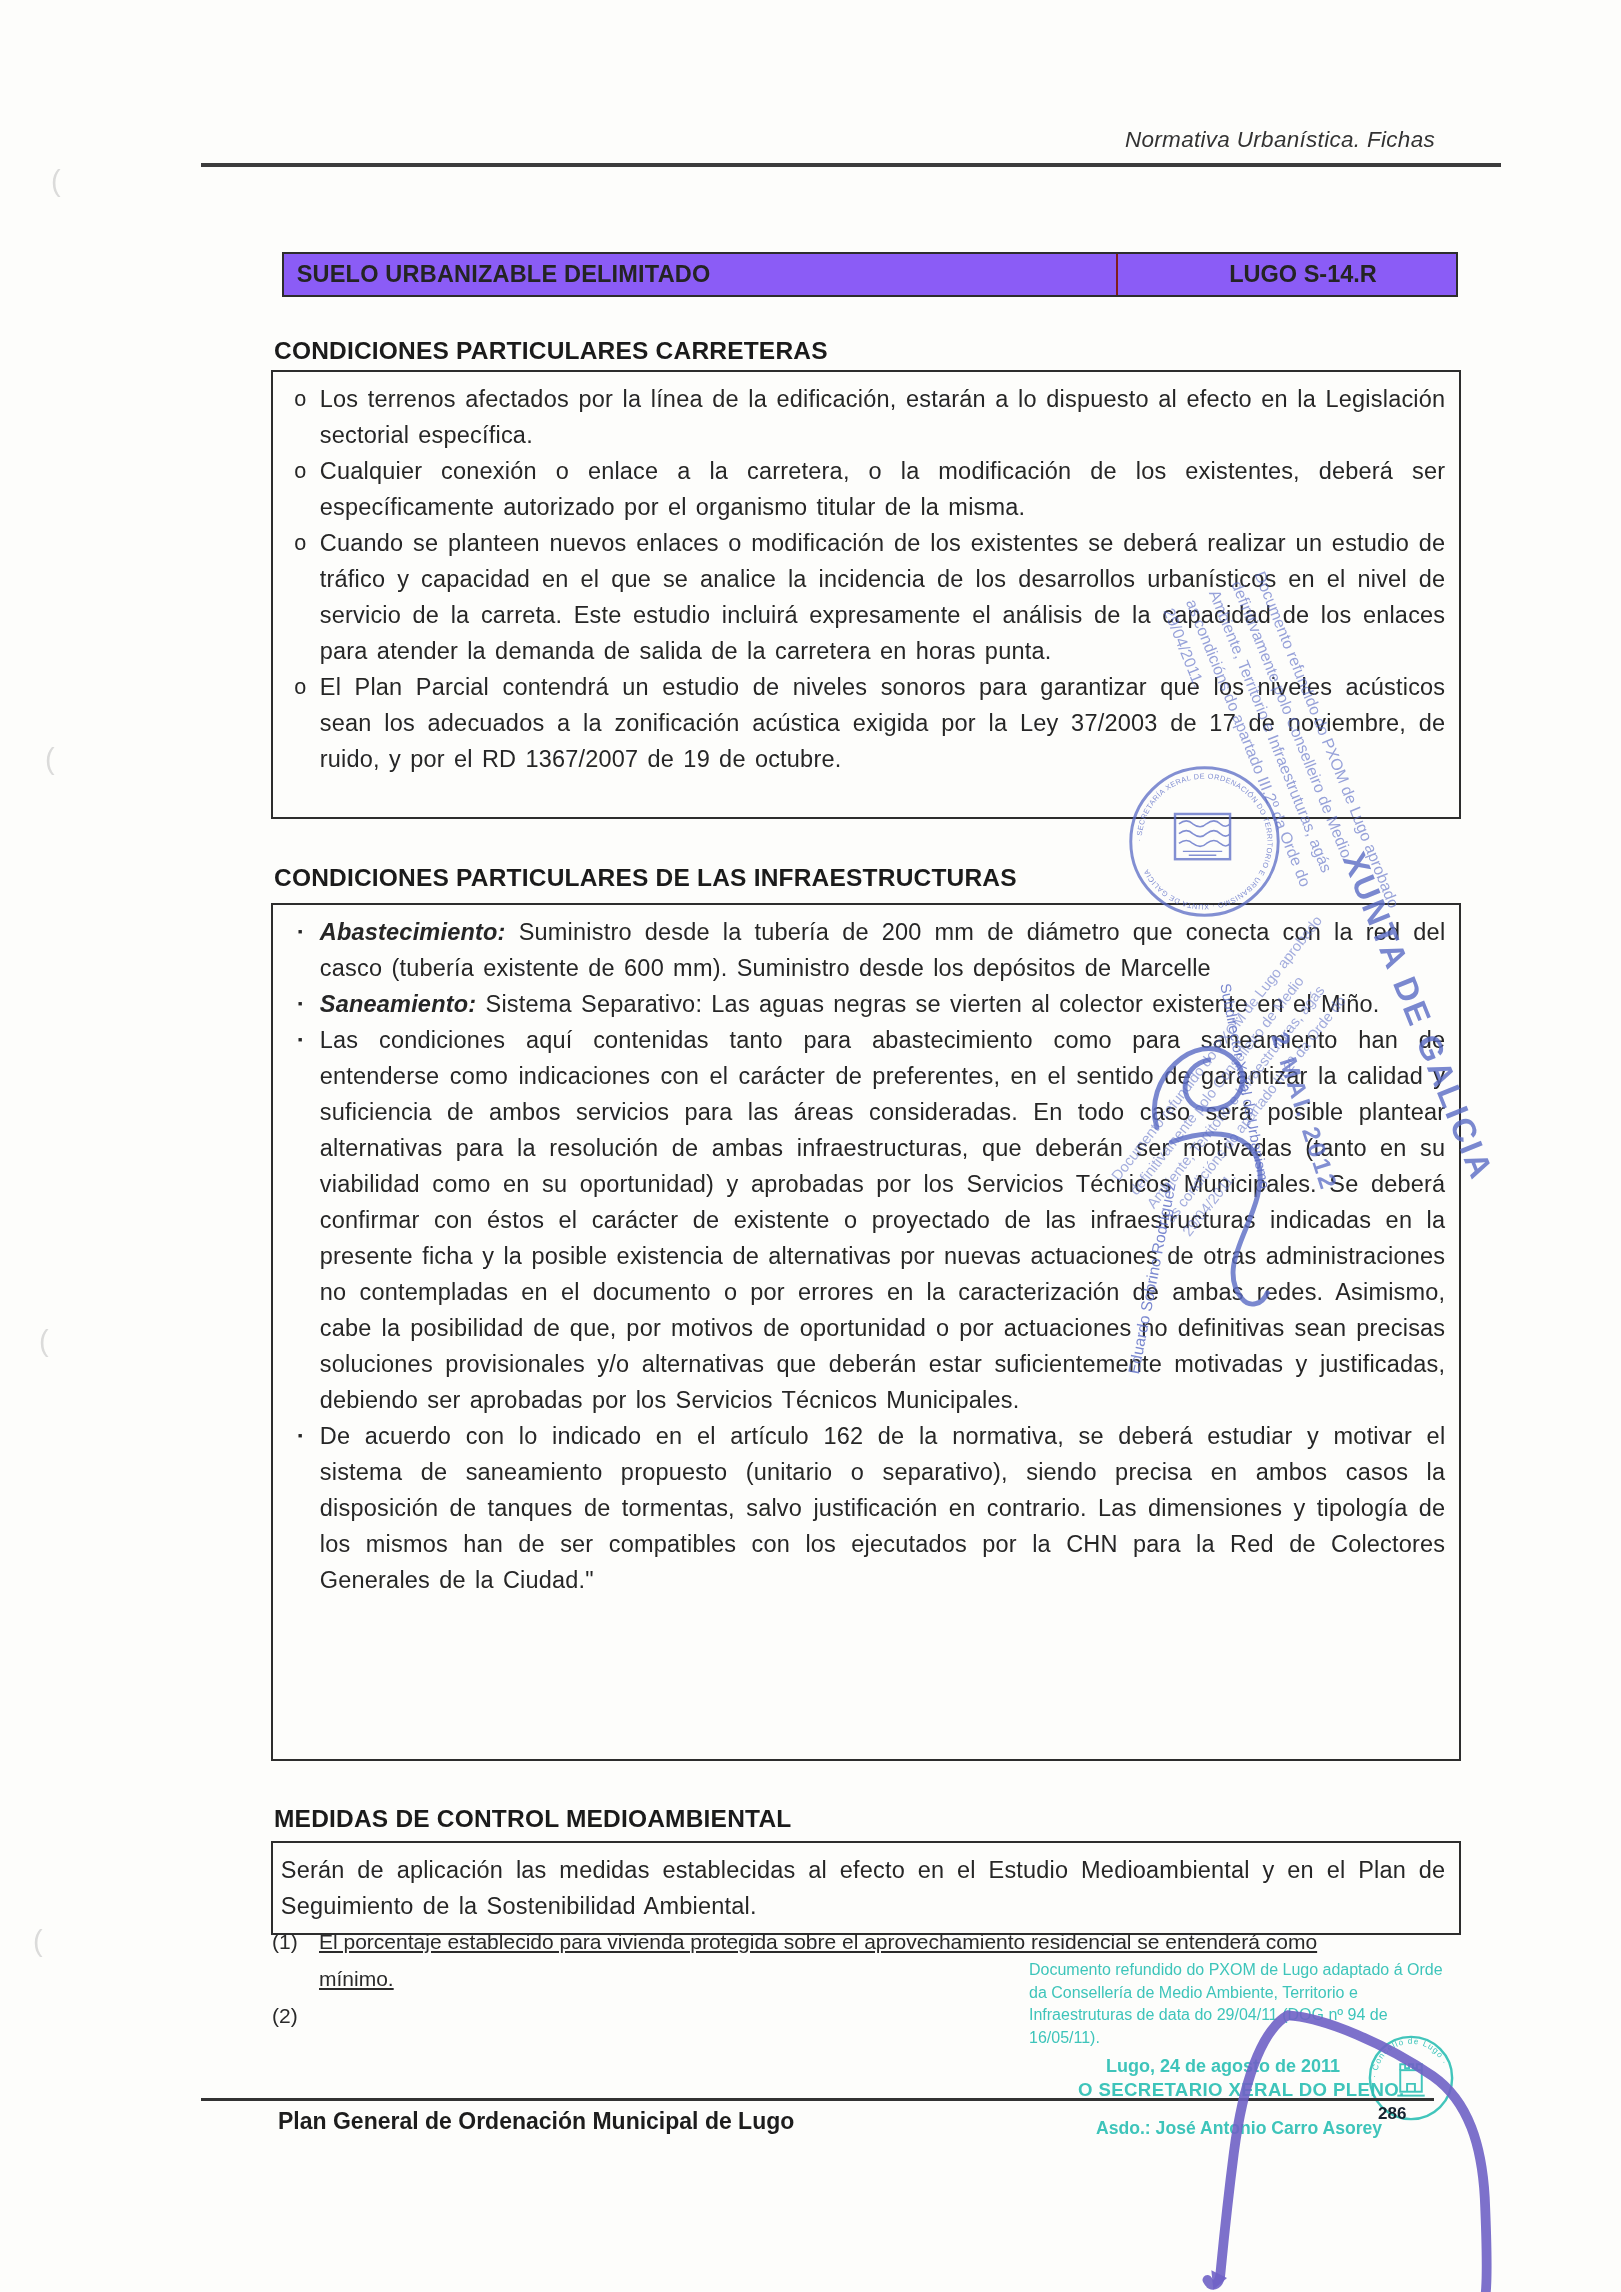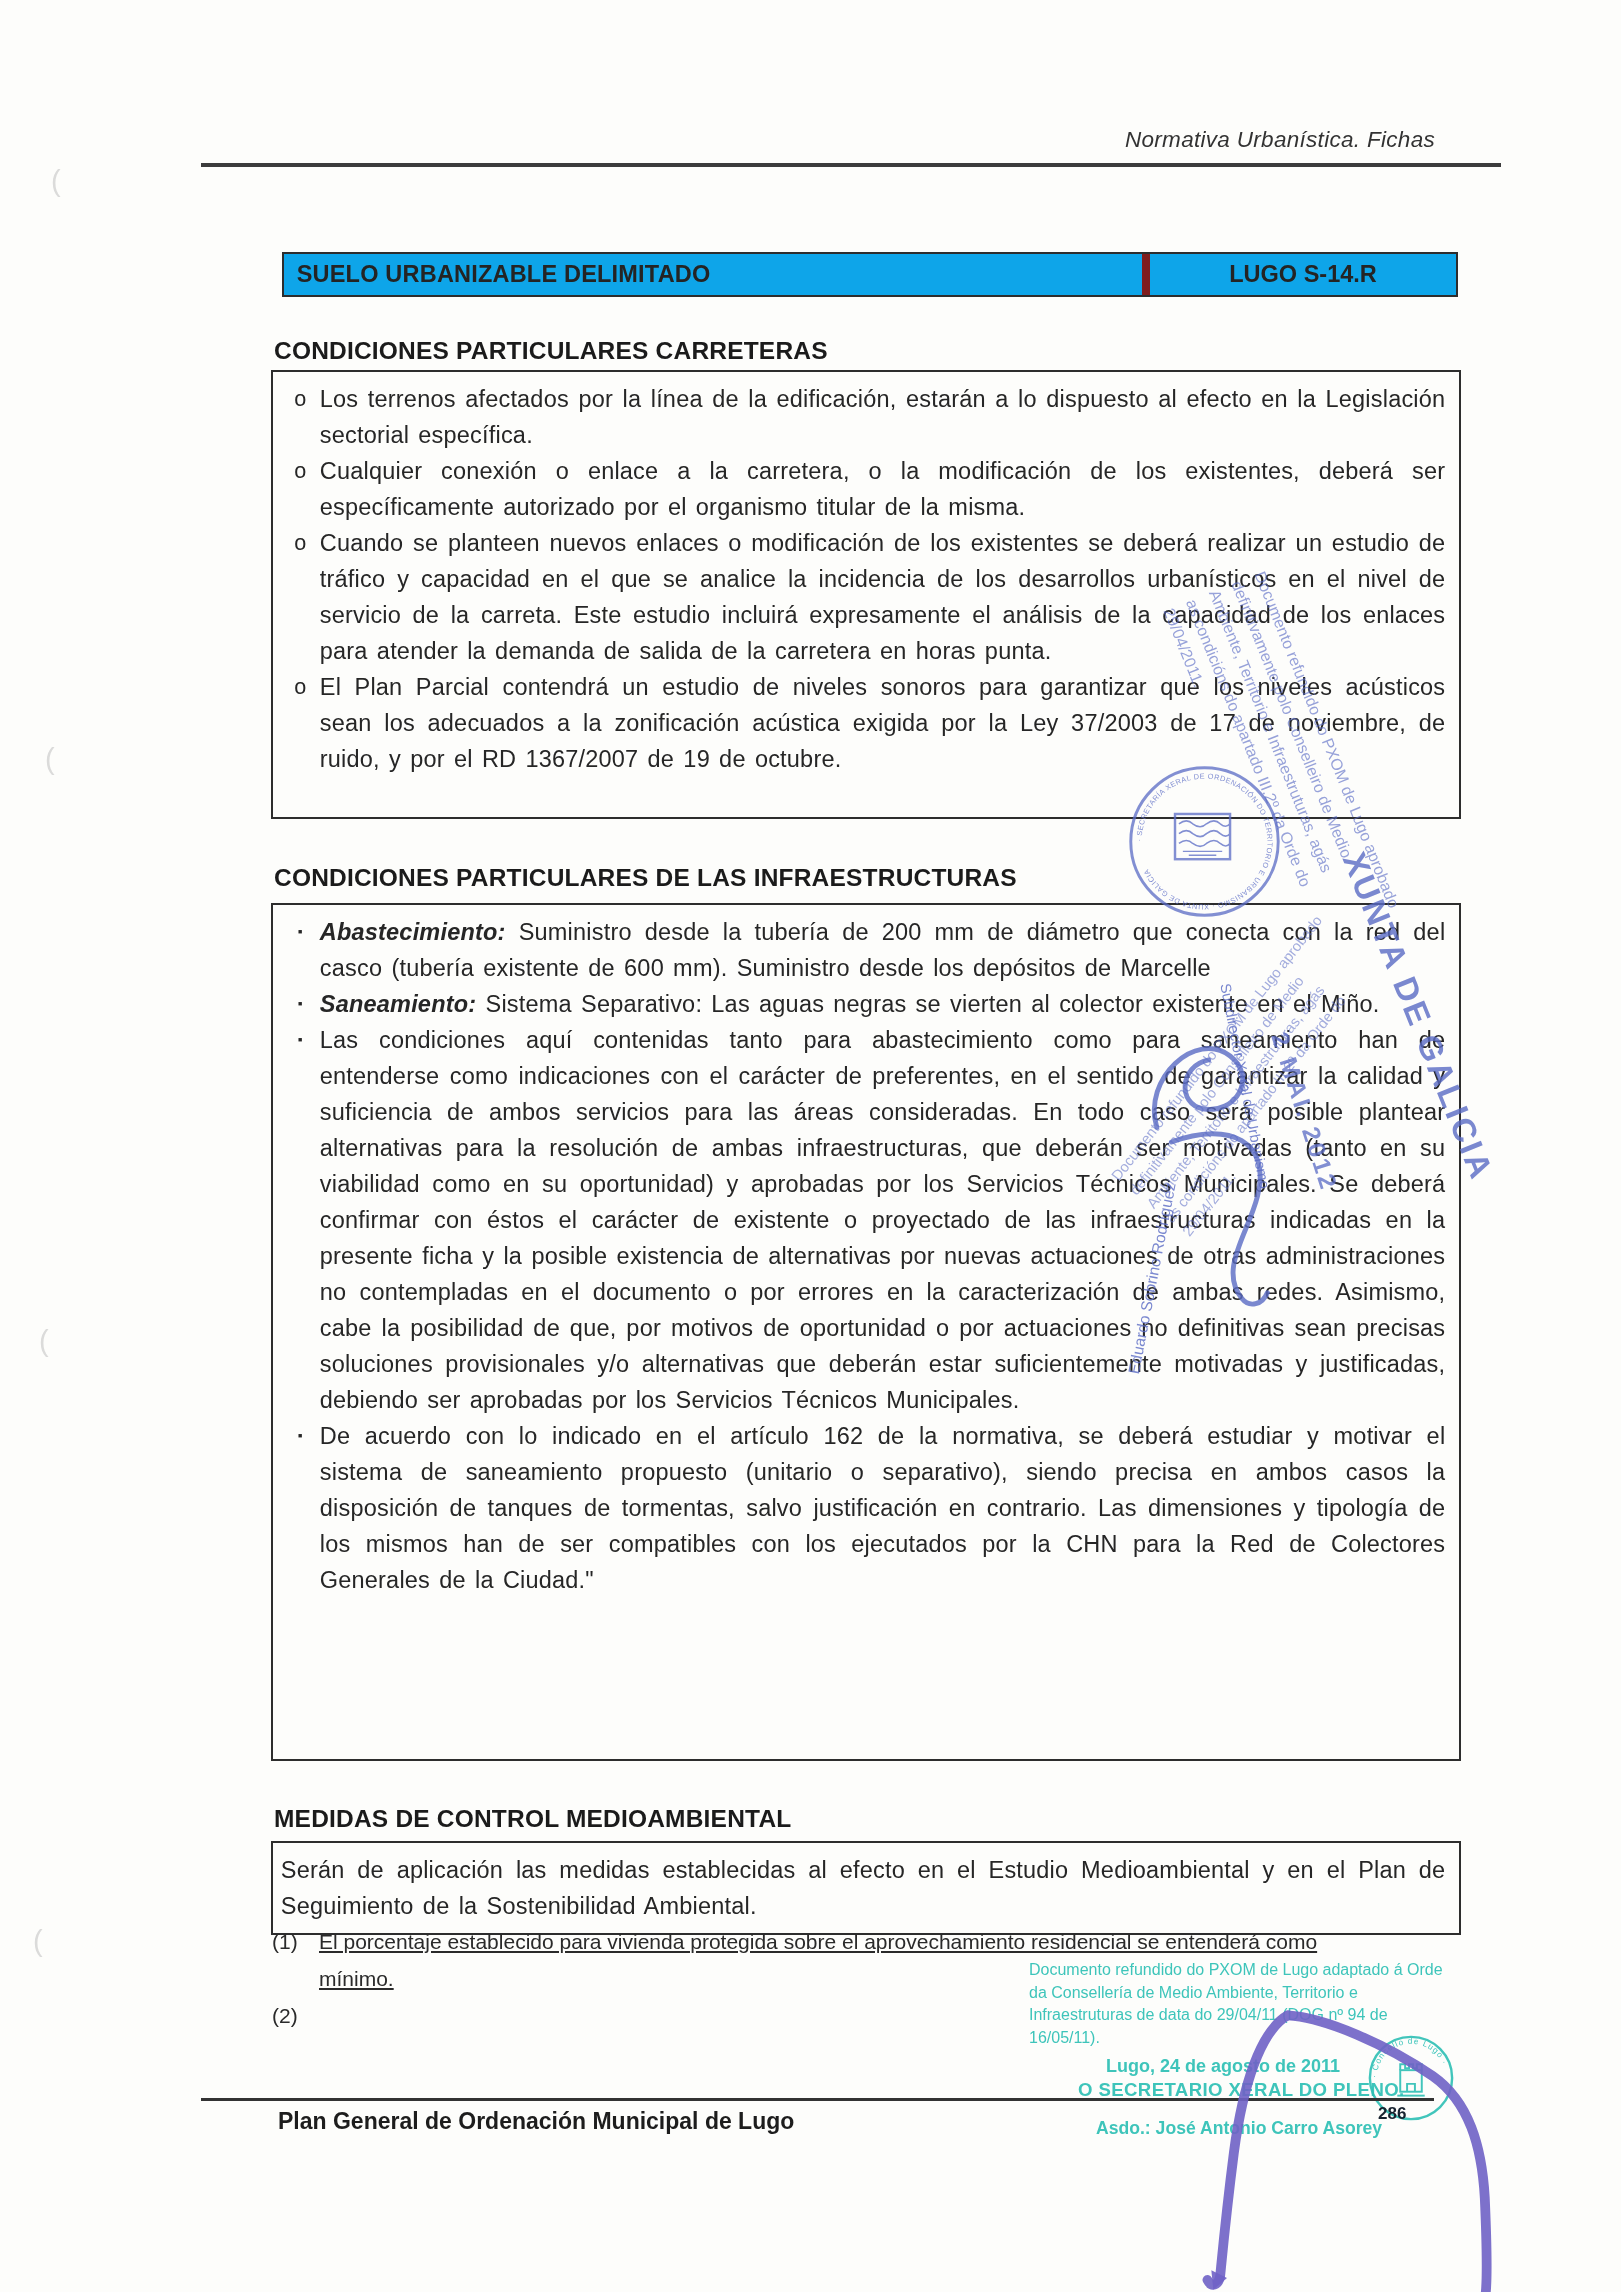--- a/index.html
+++ b/index.html
@@ -3,24 +3,24 @@
 <meta charset="utf-8">
 <style>
   html,body{margin:0;padding:0;background:#9a9a9a;}
   .page{position:relative;width:1621px;height:2293px;background:#fdfdfb;overflow:hidden;
         font-family:"Liberation Sans",sans-serif;color:#242424;}
   
   .hdr-title{position:absolute;top:127px;right:186px;font-style:italic;font-size:22.5px;color:#333;letter-spacing:0.3px;}
   .top-rule{position:absolute;top:163px;left:201px;width:1300px;height:3.9px;background:#3c3c3c;}
   
   .title-box{position:absolute;top:252px;left:282px;width:1176px;height:45px;border:2.9px solid #2d2d2d;
-             display:flex;box-sizing:border-box;background:#0ea5e9;}
+             display:flex;box-sizing:border-box;background:#8b5cf6;}
   .title-box .cell-l{flex:1;display:flex;align-items:center;padding-left:12.7px;font-weight:bold;font-size:23.5px;letter-spacing:0.2px;}
-  .title-box .cell-r{width:306px;border-left:8px solid #7f1d1d;display:flex;align-items:center;justify-content:center;
-                     font-weight:bold;font-size:23.5px;}
+  .title-box .cell-r{width:306px;border-left:2px solid #7f1d1d;display:flex;align-items:center;justify-content:center;
+                     font-weight:bold;font-size:23.5px;padding-left:32px;}
   
   .sec-h{position:absolute;left:274px;font-weight:bold;font-size:24.5px;color:#1b1b1b;letter-spacing:0.2px;}
   #h1{top:337px;} #h2{top:864px;} #h3{top:1805px;}
   
   .box{position:absolute;left:271px;width:1190px;border:2.9px solid #2d2d2d;background:transparent;
        box-sizing:border-box;padding:8.8px 13.7px 8.8px 7.8px;font-size:23.5px;line-height:36px;
        letter-spacing:0.2px;word-spacing:2.5px;color:#262626;}
   #box1{top:370px;min-height:449px;}
   #box2{top:903px;min-height:858px;}
   #box3{top:1841px;min-height:82px;}

